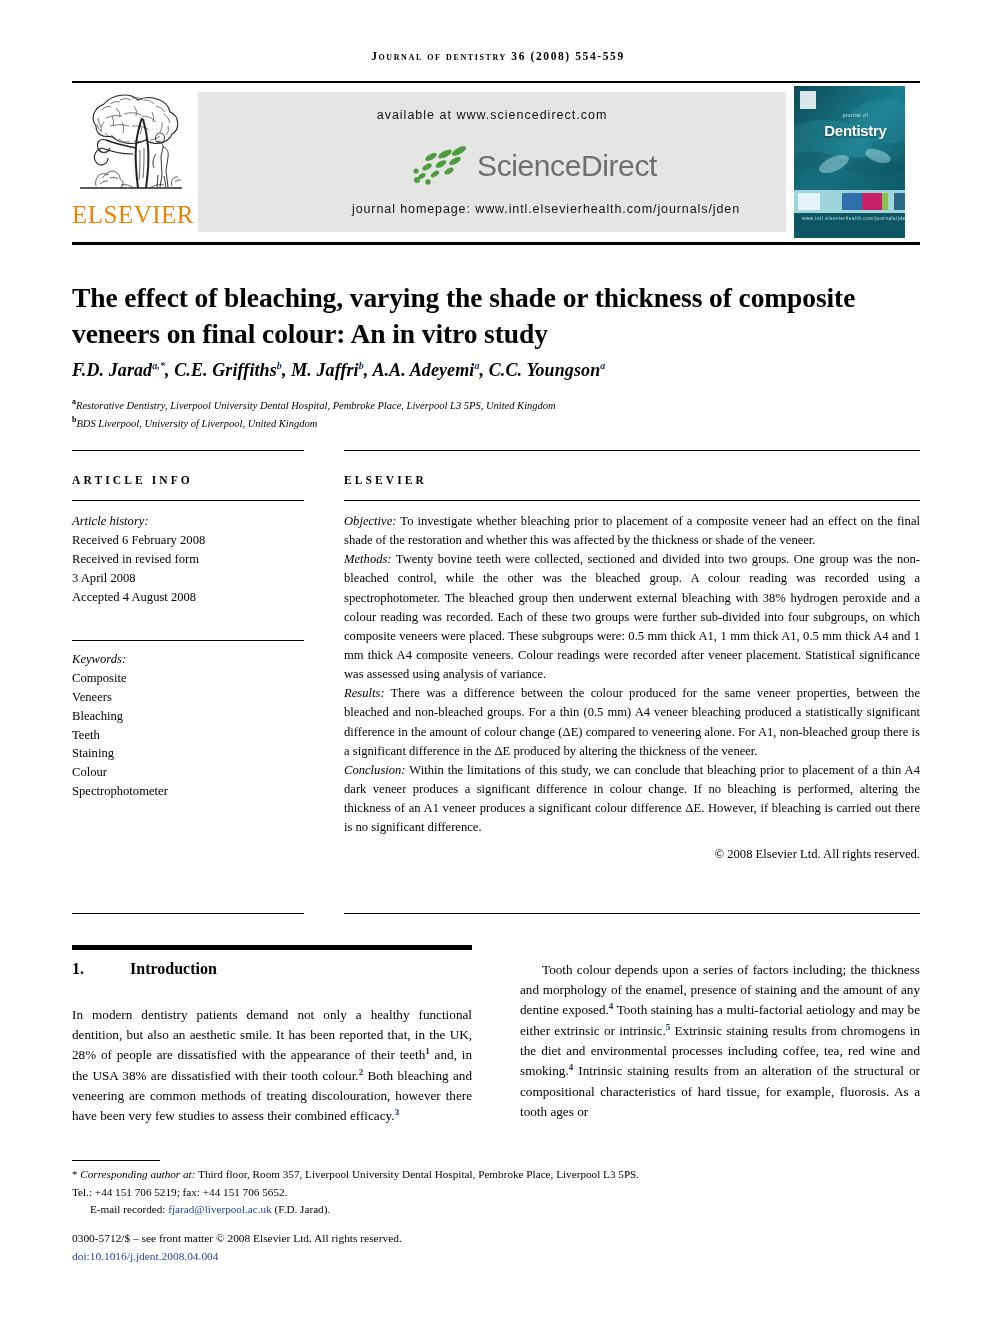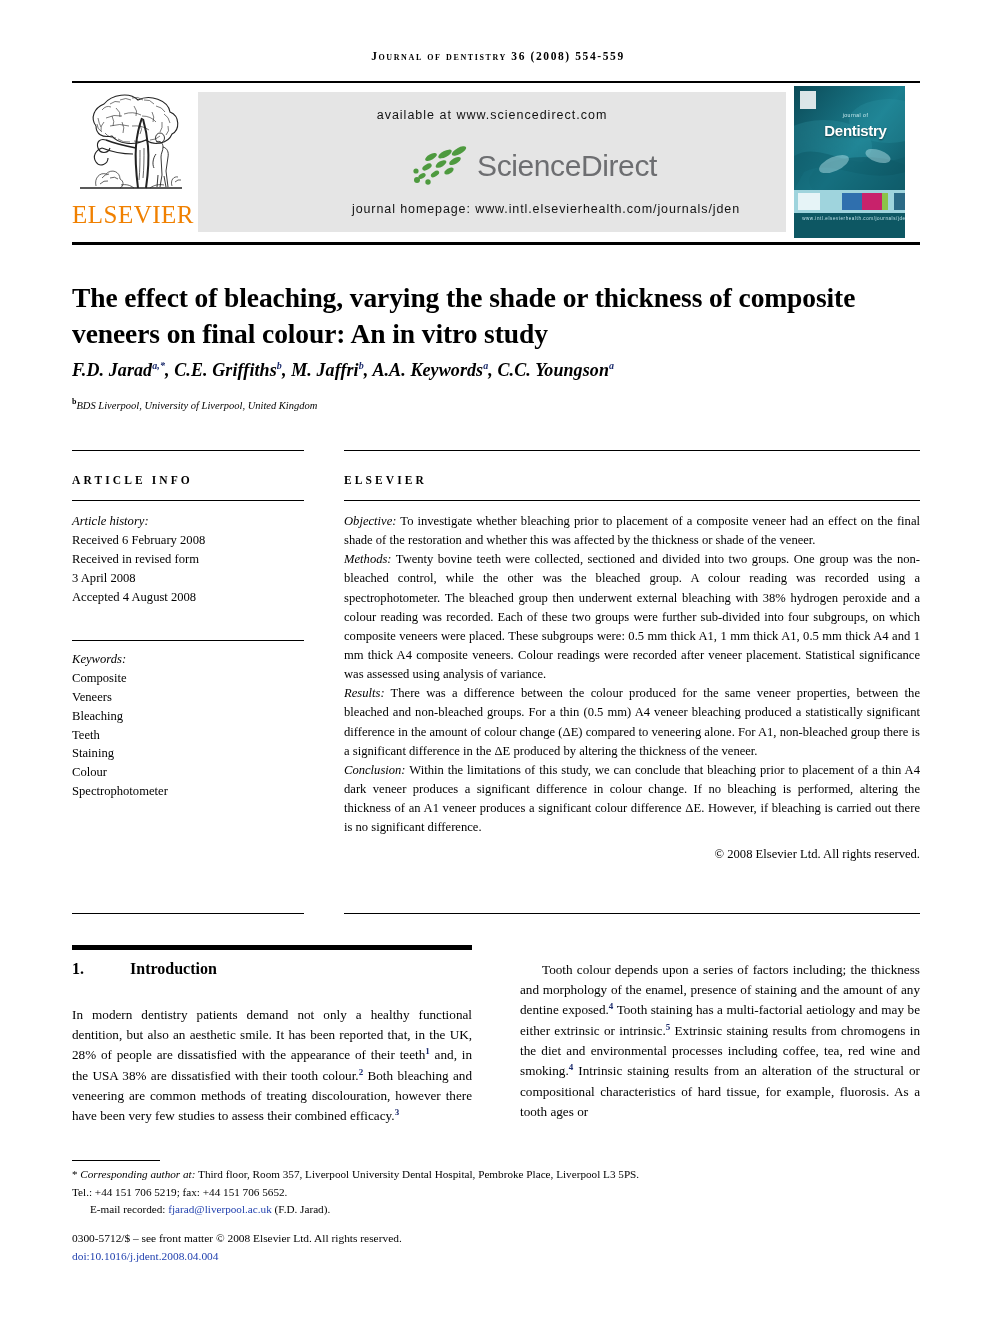--- a/index.html
+++ b/index.html
@@ -537,22 +537,23 @@
       </svg>
       <div class="cover-sup">journal of</div>
       <div class="cover-title">Dentistry</div>
       <div class="cover-foot">www.intl.elsevierhealth.com/journals/jden</div>
     </div>
   </div>
   <div class="rule-masthead-bottom"></div>
 
   <h1 class="article-title">The effect of bleaching, varying the shade or thickness of composite veneers on final colour: An in vitro study</h1>
 
-  <div class="authors"><span>F.D. Jarad</span><sup>a,*</sup>, <span>C.E. Griffiths</span><sup>b</sup>, <span>M. Jaffri</span><sup>b</sup>, <span>A.A. Keywords</span><sup>a</sup>, <span>C.C. Youngson</span><sup>a</sup></div>
+  <div class="authors"><span>F.D. Jarad</span><sup>a,*</sup>, <span>C.E. Griffiths</span><sup>b</sup>, <span>M. Jaffri</span><sup>b</sup>, <span>A.A. Adeyemi</span><sup>a</sup>, <span>C.C. Youngson</span><sup>a</sup></div>
   <div class="affiliations">
+      <div><sup>a</sup><span class="aff">Restorative Dentistry, Liverpool University Dental Hospital, Pembroke Place, Liverpool L3 5PS, United Kingdom</span></div>
       <div><sup>b</sup><span class="aff">BDS Liverpool, University of Liverpool, United Kingdom</span></div>
     </div>
 
   <div class="rule-info-top"></div>
   <div class="rule-abs-top"></div>
   <div class="hdr-article-info">ARTICLE INFO</div>
   <div class="hdr-abstract">ELSEVIER</div>
   <div class="rule-info-under"></div>
   <div class="rule-abs-under"></div>
 

